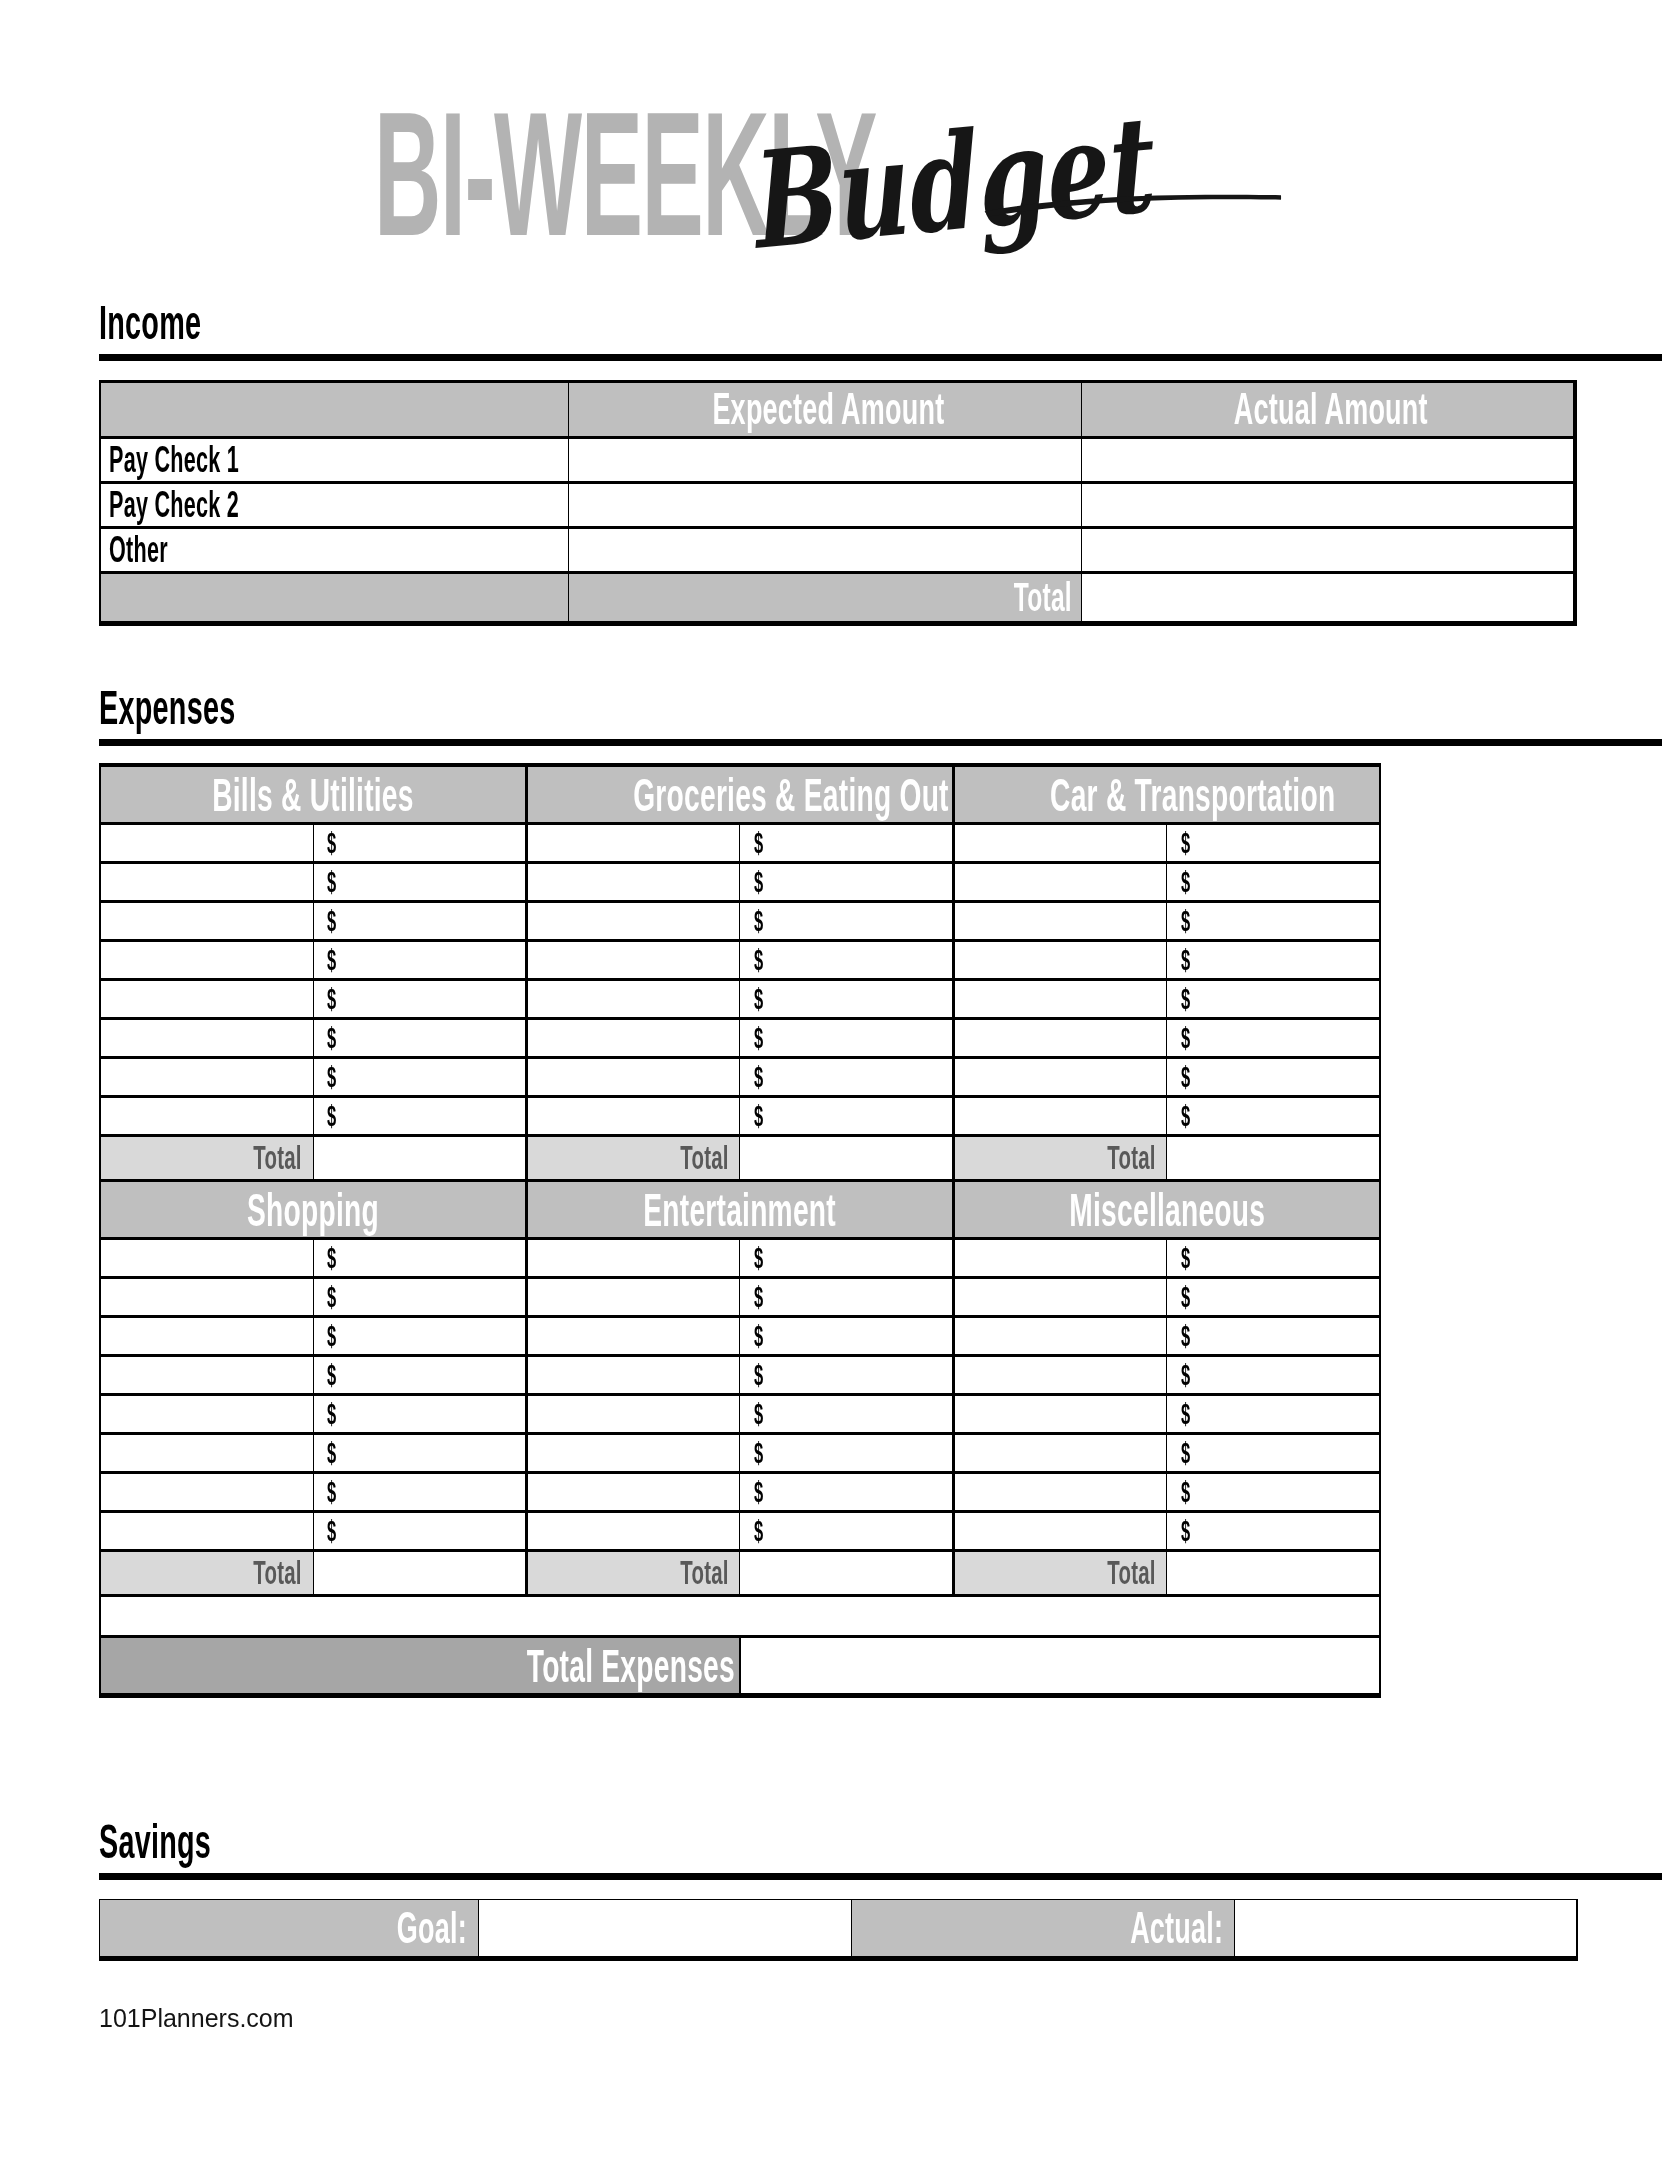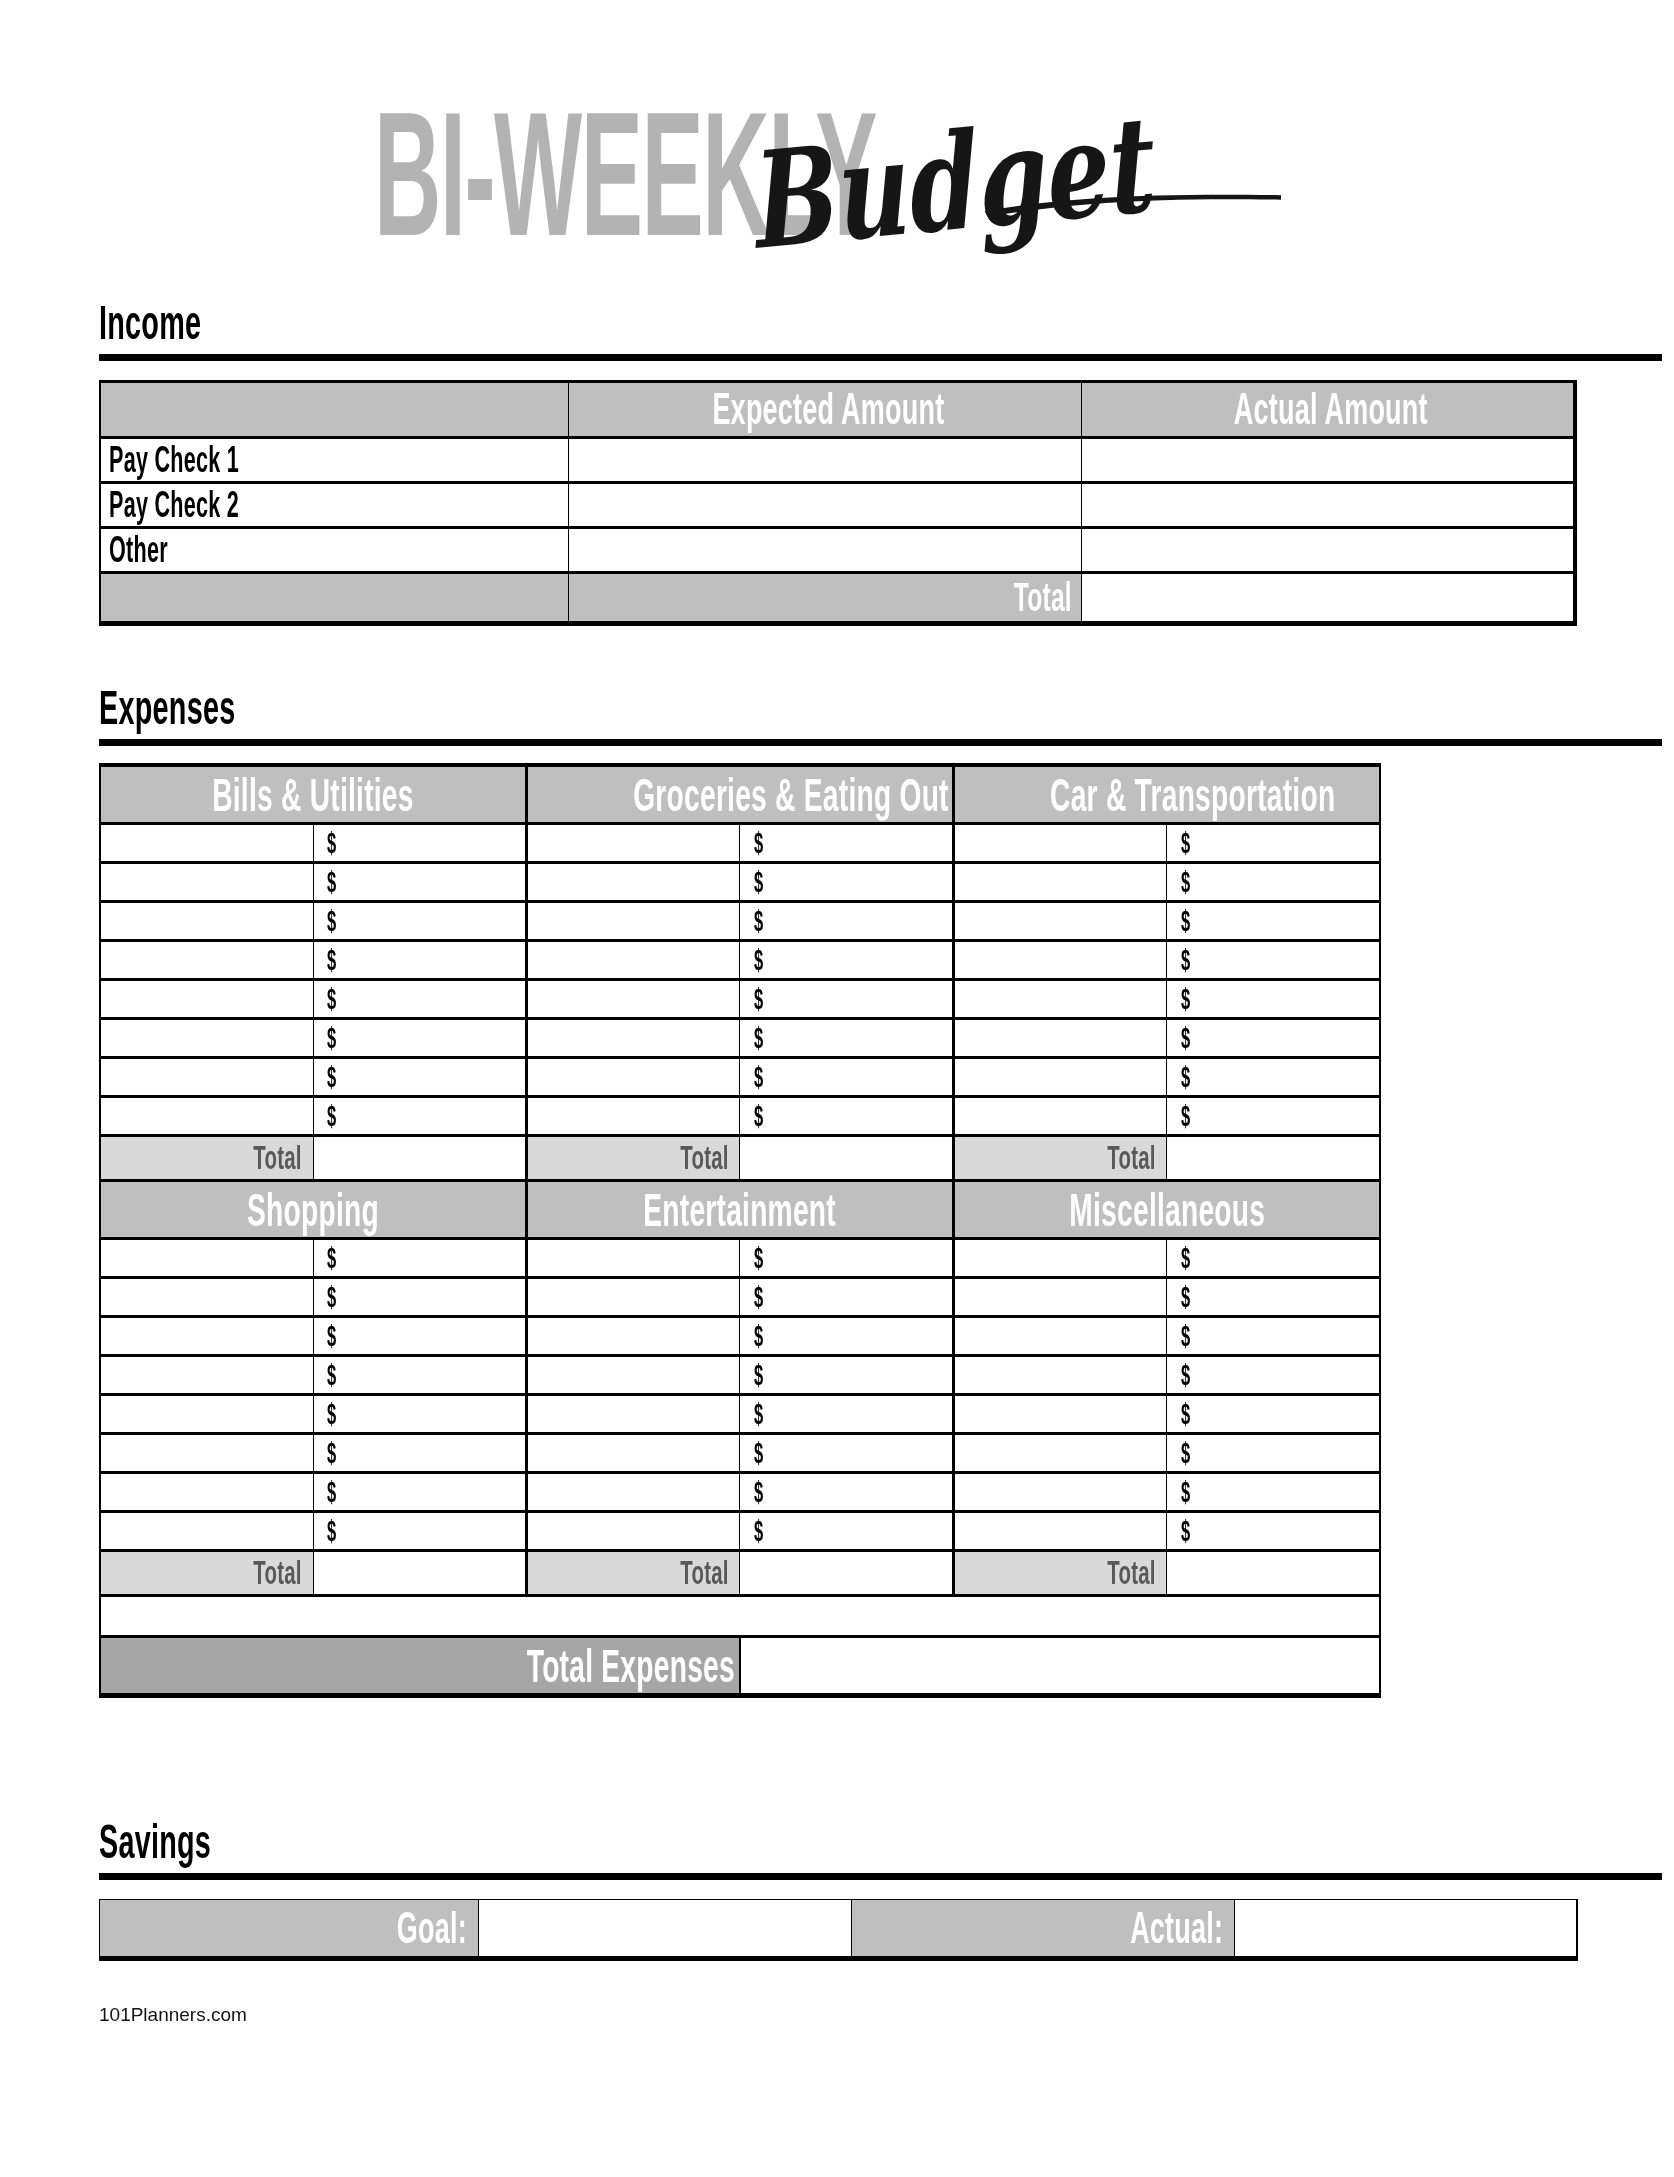--- a/index.html
+++ b/index.html
@@ -106,21 +106,21 @@
     border: 1.8px solid #000; border-right-width: 2.7px; border-bottom-width: 5.4px;
   }
   .savings-row { height: 59px; }
   .savings-label-cell { background: var(--header-gray, #bfbfbf); color: #fff; text-align: right; padding-right: 10.7px; text-decoration: underline; }
   .savings-label-text { font-size: 45px; }
   .savings-input-cell { background: #fff; }
 
   
   .footer {
     position: absolute; left: 99px; top: 2004px;
-    font-size: 19px; color: #141414;
+    font-size: 25px; color: #141414;
     font-family: "Liberation Sans", sans-serif;
   }
 </style>
 </head>
 <body>
 
 <div class="title-block">
   <div class="title-main">BI-WEEKLY</div>
   <div class="title-script">Budget</div>
   <svg class="swoosh" width="309" height="45" viewBox="0 0 345 50">

